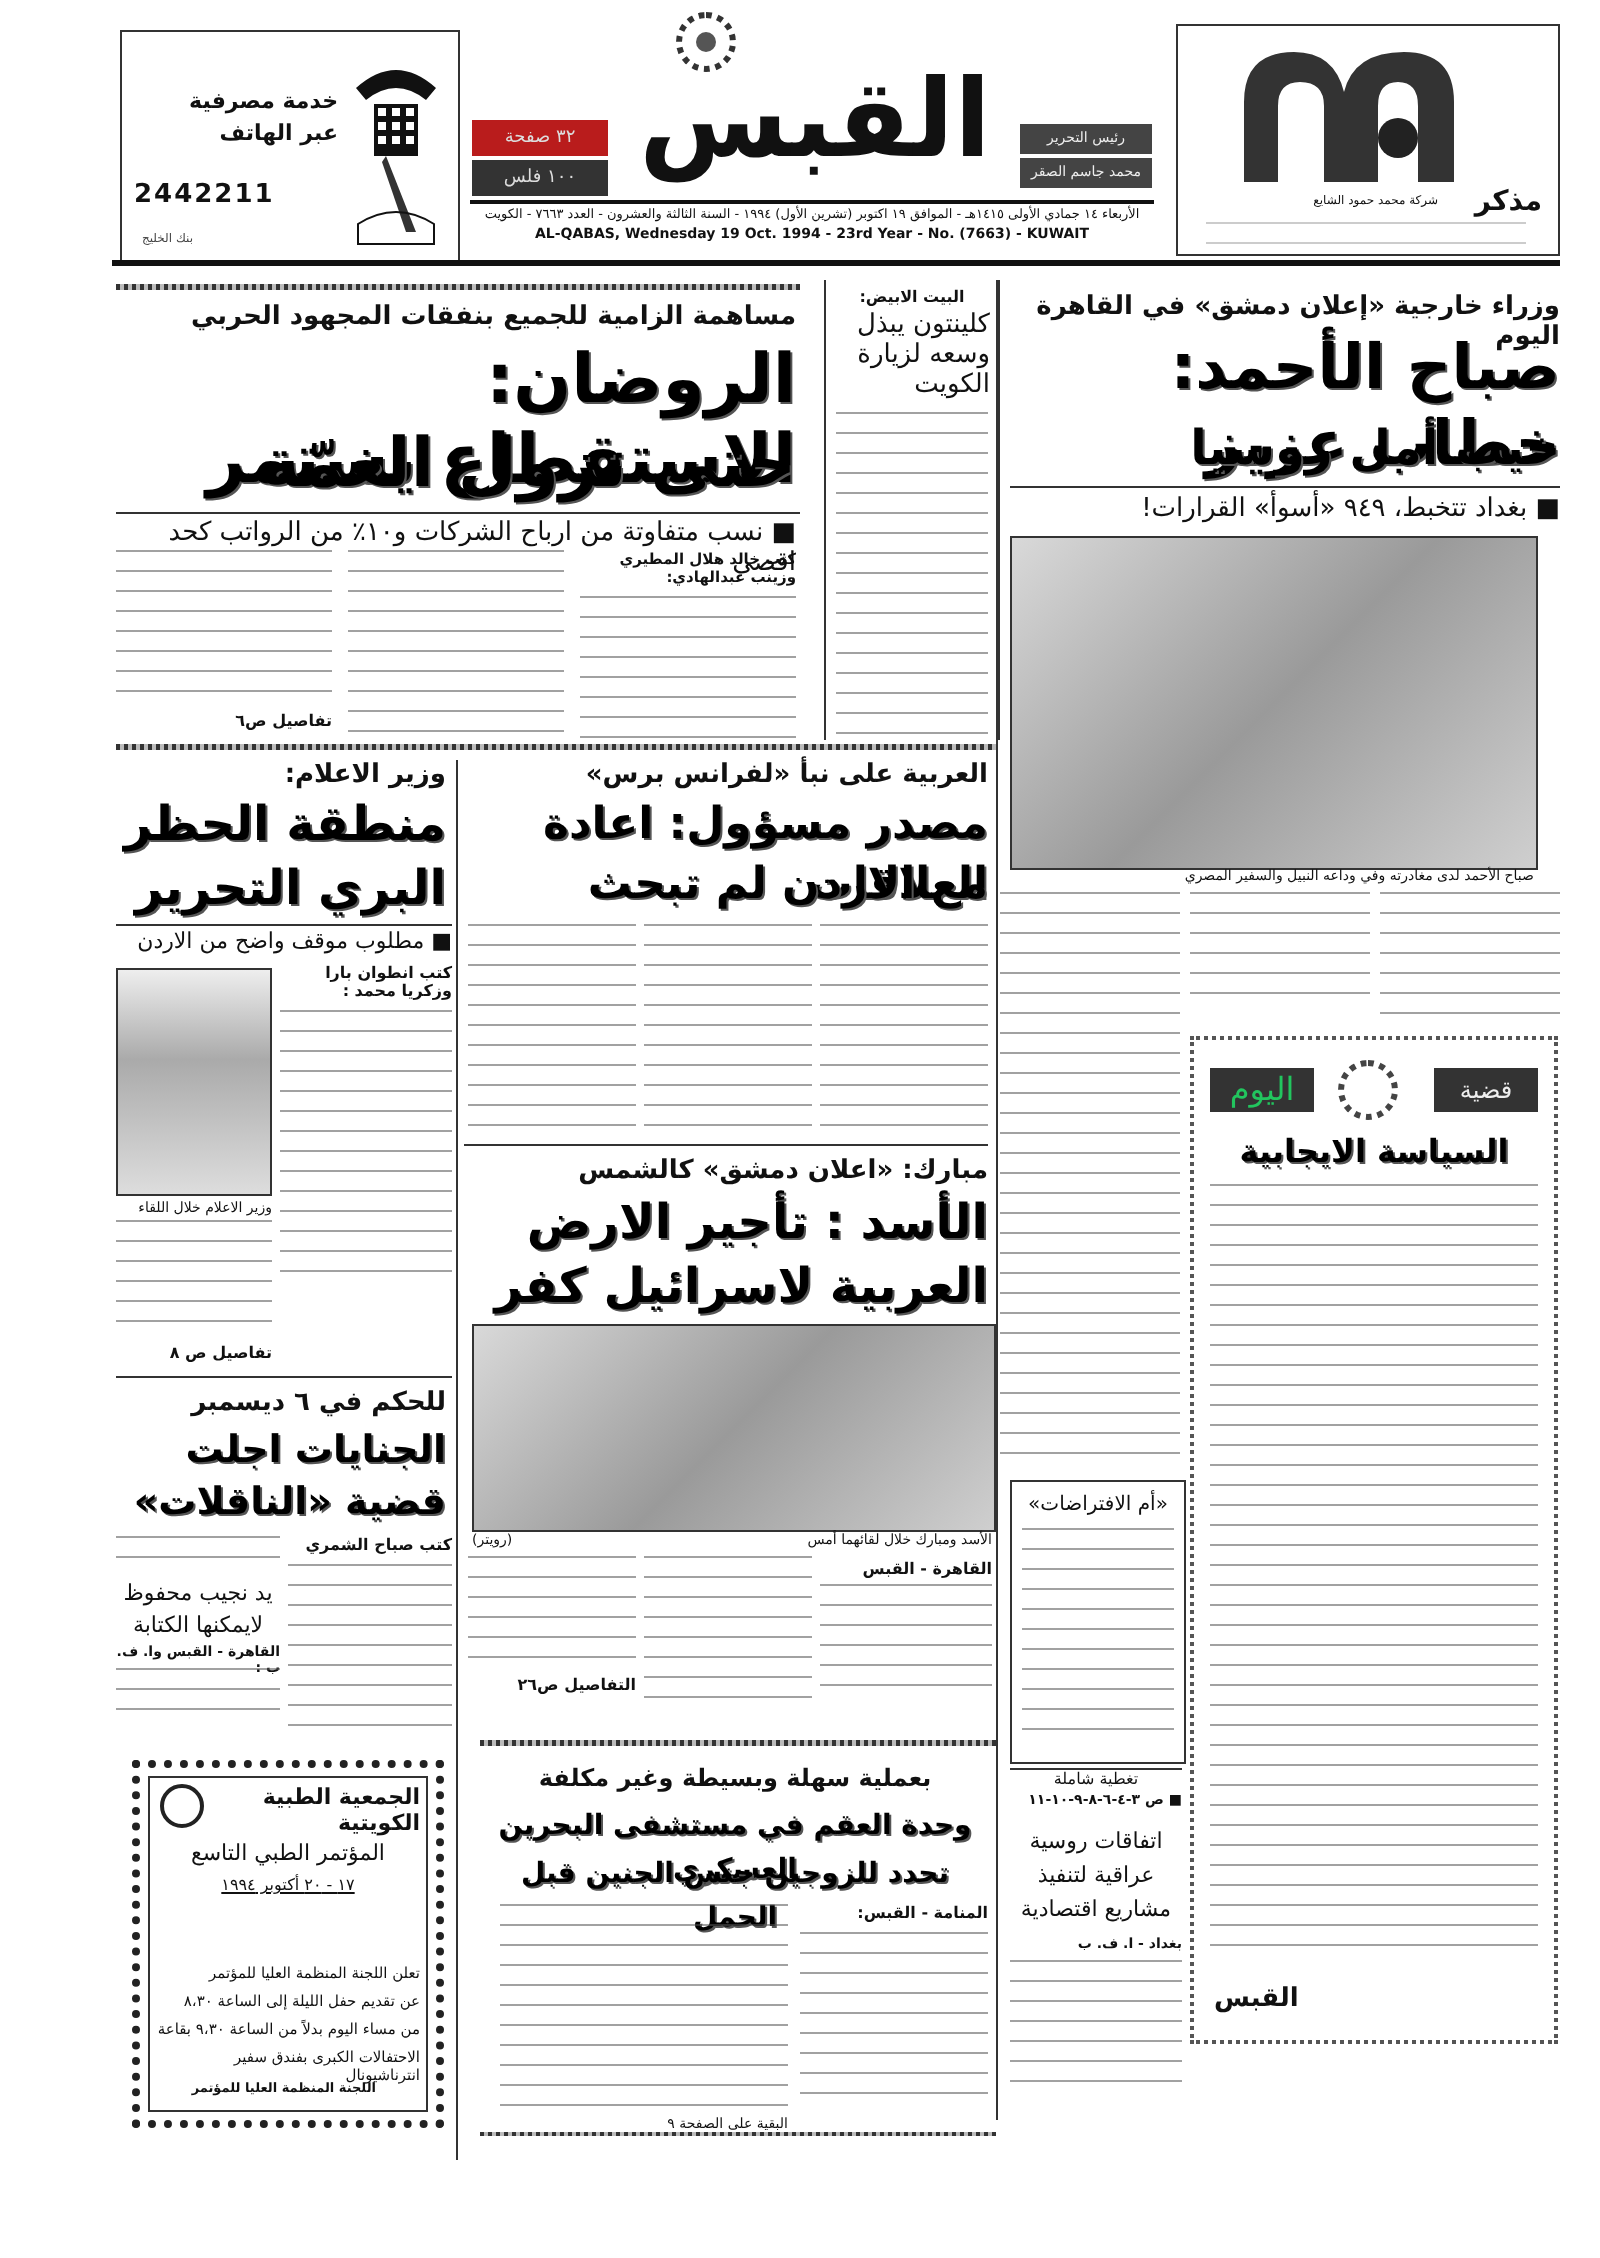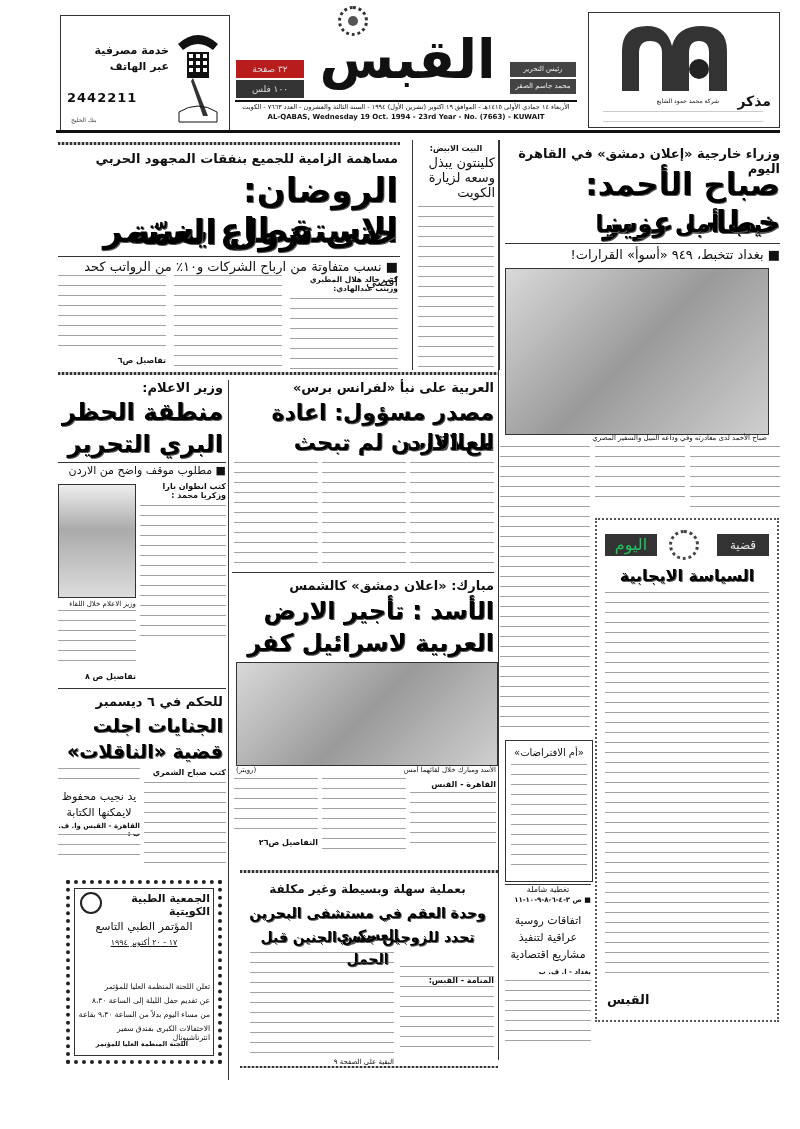--- a/index.html
+++ b/index.html
@@ -186,21 +186,21 @@
   <div class="abs rtl" style="left:8px;top:126px;width:132px;font-size:7.5px;">من مساء اليوم بدلاً من الساعة ٩،٣٠ بقاعة</div>
   <div class="abs rtl" style="left:8px;top:140px;width:132px;font-size:7.5px;text-align:right;">الاحتفالات الكبرى بفندق سفير انترناشيونال</div>
   <div class="abs rtl" style="left:8px;top:156px;width:110px;font-size:6.5px;font-weight:bold;">اللجنة المنظمة العليا للمؤتمر</div>
 </div>
 
 <div class="abs vrule" style="left:498px;top:140px;height:920px;"></div>
 <div class="abs rule-dashed" style="left:240px;top:870px;width:258px;"></div>
 <div class="abs rtl kicker" style="left:240px;top:882px;width:255px;font-size:12px;text-align:center;">بعملية سهلة وبسيطة وغير مكلفة</div>
 <div class="abs rtl hl" style="left:240px;top:902px;width:255px;font-size:14px;line-height:22px;text-align:center;">وحدة العقم في مستشفى البحرين العسكري</div>
 <div class="abs rtl hl" style="left:240px;top:926px;width:255px;font-size:14px;line-height:22px;text-align:center;">تحدد للزوجين جنس الجنين قبل الحمل</div>
-<div class="abs rtl" style="left:400px;top:952px;width:94px;font-size:8px;font-weight:bold;margin-top:24px;">المنامة - القبس:</div>
+<div class="abs rtl" style="left:400px;top:952px;width:94px;font-size:8px;font-weight:bold;">المنامة - القبس:</div>
 <div class="abs gray-lines" style="left:400px;top:966px;width:94px;height:90px;"></div>
 <div class="abs gray-lines" style="left:250px;top:952px;width:144px;height:104px;"></div>
 <div class="abs rtl caption" style="left:250px;top:1058px;width:144px;">البقية على الصفحة ٩</div>
 <div class="abs rule-dashed" style="left:240px;top:1066px;width:258px;height:2px;"></div>
 
 <div class="abs box" style="left:505px;top:740px;width:86px;height:140px;">
   <div class="rtl" style="font-size:10px;text-align:center;margin-top:6px;">«أم الافتراضات»</div>
   <div class="gray-lines" style="margin:6px 5px;height:110px;"></div>
 </div>
 

